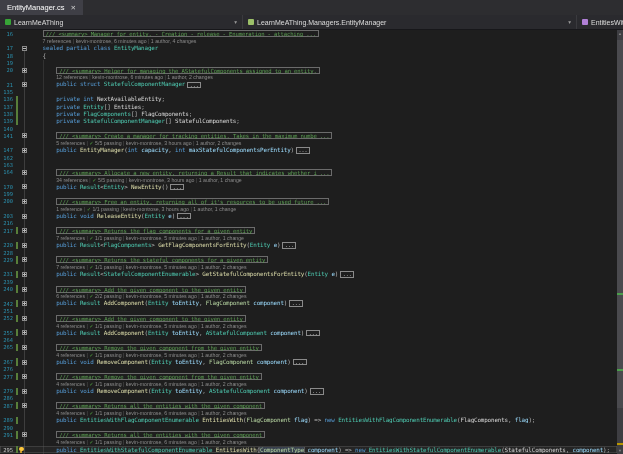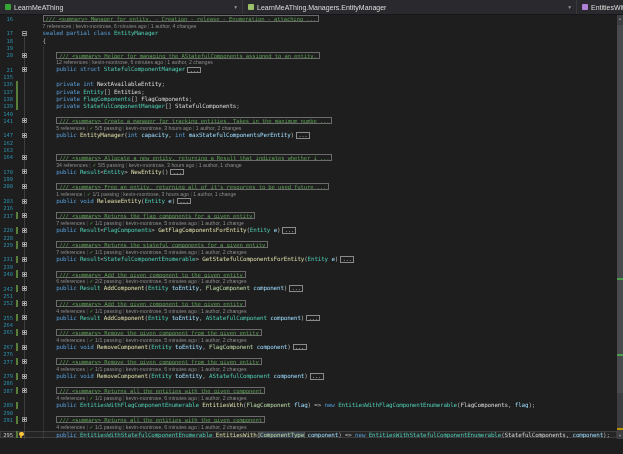--- a/index.html
+++ b/index.html
@@ -54,20 +54,26 @@
 .sarr{display:block;text-align:center;color:#858585;font-size:4px;line-height:7px;height:7px}
 .sarr.down{position:absolute;bottom:0;left:0;right:0}
 .vthumb{position:absolute;top:10px;left:0;right:0;height:368px;background:#4A4A4E}
 .smark{position:absolute;left:0;right:0;height:2px}
 </style>
 </head>
 <body>
 
 <div class="window">
 
+  <div class="tabbar">
+    <div class="tab">
+      <span class="tab-label">EntityManager.cs</span>
+      <span class="tab-close">✕</span>
+    </div>
+  </div>
 
   <div class="navbar">
     <div class="nav-cell nav-project">
       <span class="ic ic-proj"></span>
       <span class="nav-label">LearnMeAThing</span>
       <span class="nav-chev">▾</span>
     </div>
     <div class="nav-cell nav-type">
       <span class="ic ic-class"></span>
       <span class="nav-label">LearnMeAThing.Managers.EntityManager</span>

